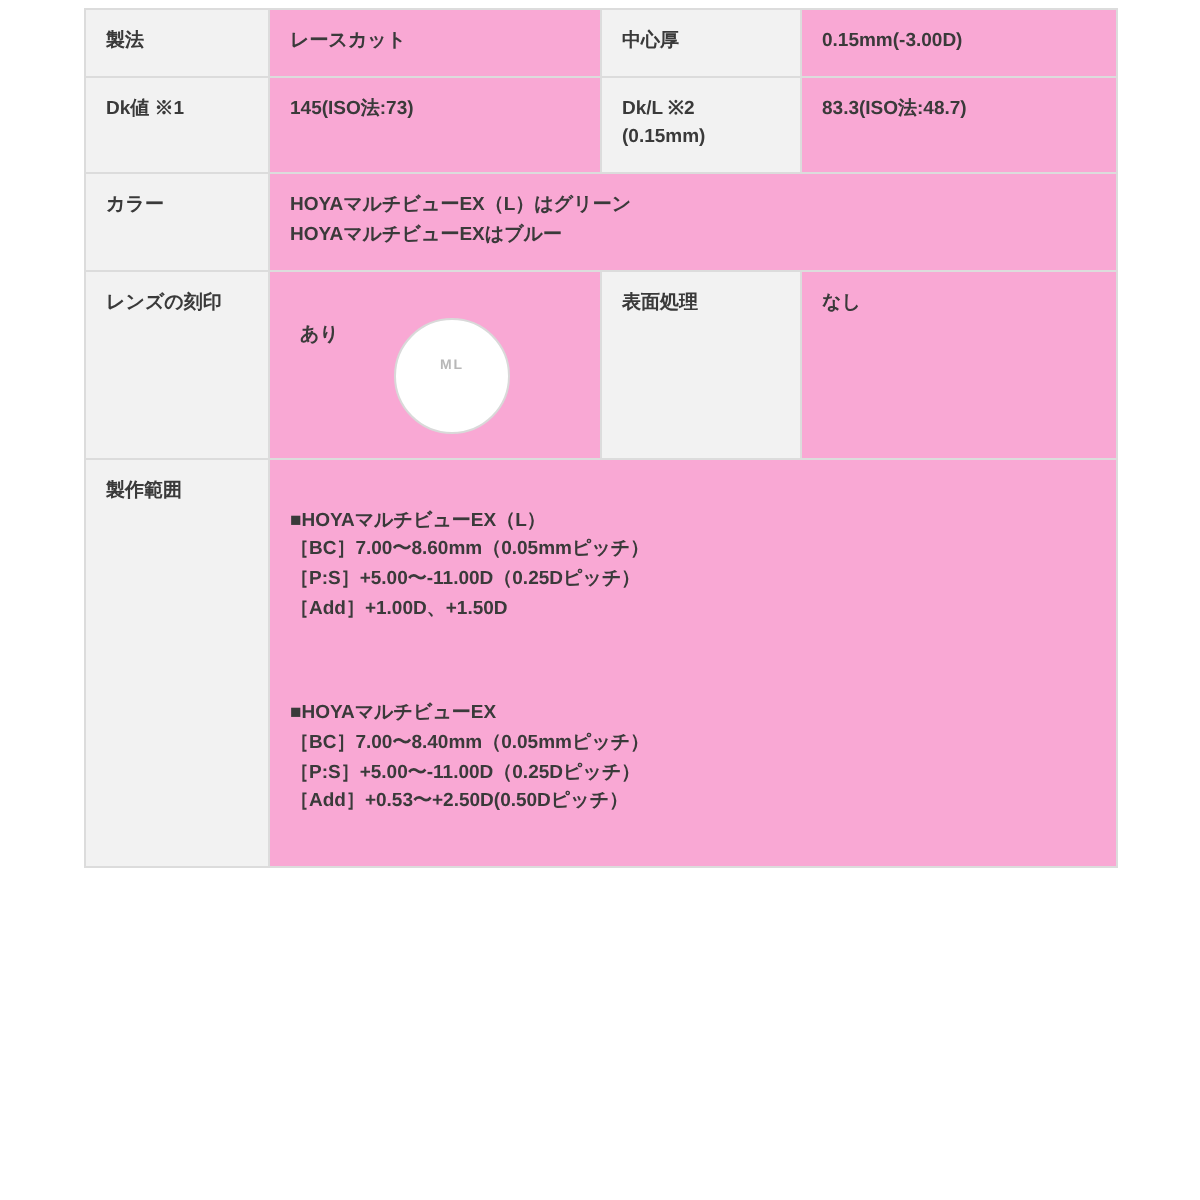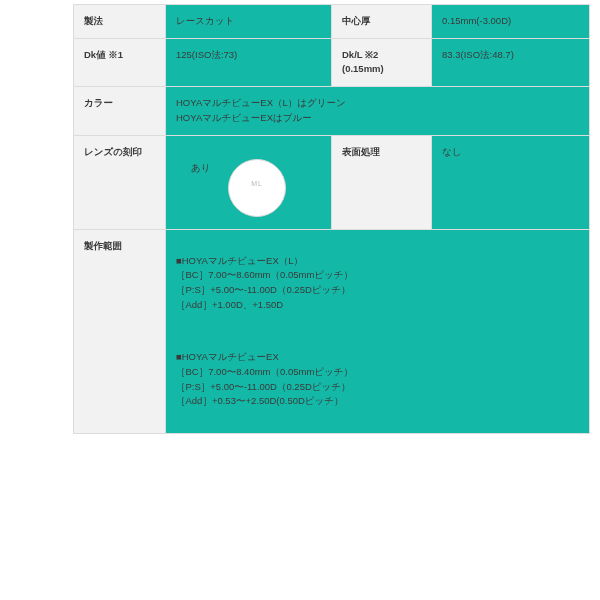--- a/index.html
+++ b/index.html
@@ -14,21 +14,20 @@
     font-size: 10px;
     color: #333333;
     overflow: hidden;
   }
   .page {
     position: relative;
     width: 486px;
     height: 600px;
     box-sizing: border-box;
     padding: 4px 42px 0 42px;
-    margin-left: 31px;
   }
   table.spec {
     width: 516px;
     border-collapse: collapse;
     table-layout: fixed;
   }
   table.spec td {
     border: 1px solid #dcdcdc;
     vertical-align: top;
     padding: 9px 8px 9px 10px;
@@ -37,39 +36,40 @@
     color: #3a3a3a;
   }
   td.label {
     background: #f2f2f2;
     font-weight: bold;
     color: #2e2e2e;
     text-align: left;
     white-space: pre-line;
   }
   td.value {
-    background: #14b8a6;
+    background: #f9a8d4;
     white-space: pre-line;
+    font-weight: bold;
   }
   .col-l1 { width: 92px; }
   .col-v1 { width: 166px; }
   .col-l2 { width: 100px; }
   .col-v2 { width: 158px; }
   .lens-cell {
     position: relative;
     height: 52px;
   }
   .lens-mark-wrap {
     position: relative;
     display: block;
     height: 46px;
   }
   .lens-text {
     position: absolute;
-    left: 15px;
+    left: 5px;
     top: 2px;
   }
   .lens-circle {
     position: absolute;
     left: 52px;
     top: 0px;
     width: 56px;
     height: 56px;
     border: 1px solid #d9d9d9;
     border-radius: 50%;
@@ -104,21 +104,21 @@
     </colgroup>
     <tbody>
       <tr>
         <td class="label">製法</td>
         <td class="value">レースカット</td>
         <td class="label">中心厚</td>
         <td class="value">0.15mm(-3.00D)</td>
       </tr>
       <tr>
         <td class="label">Dk値 ※1</td>
-        <td class="value">125(ISO法:73)</td>
+        <td class="value">145(ISO法:73)</td>
         <td class="label">Dk/L ※2
 (0.15mm)</td>
         <td class="value">83.3(ISO法:48.7)</td>
       </tr>
       <tr>
         <td class="label">カラー</td>
         <td class="value" colspan="3">HOYAマルチビューEX（L）はグリーン
 HOYAマルチビューEXはブルー</td>
       </tr>
       <tr>

